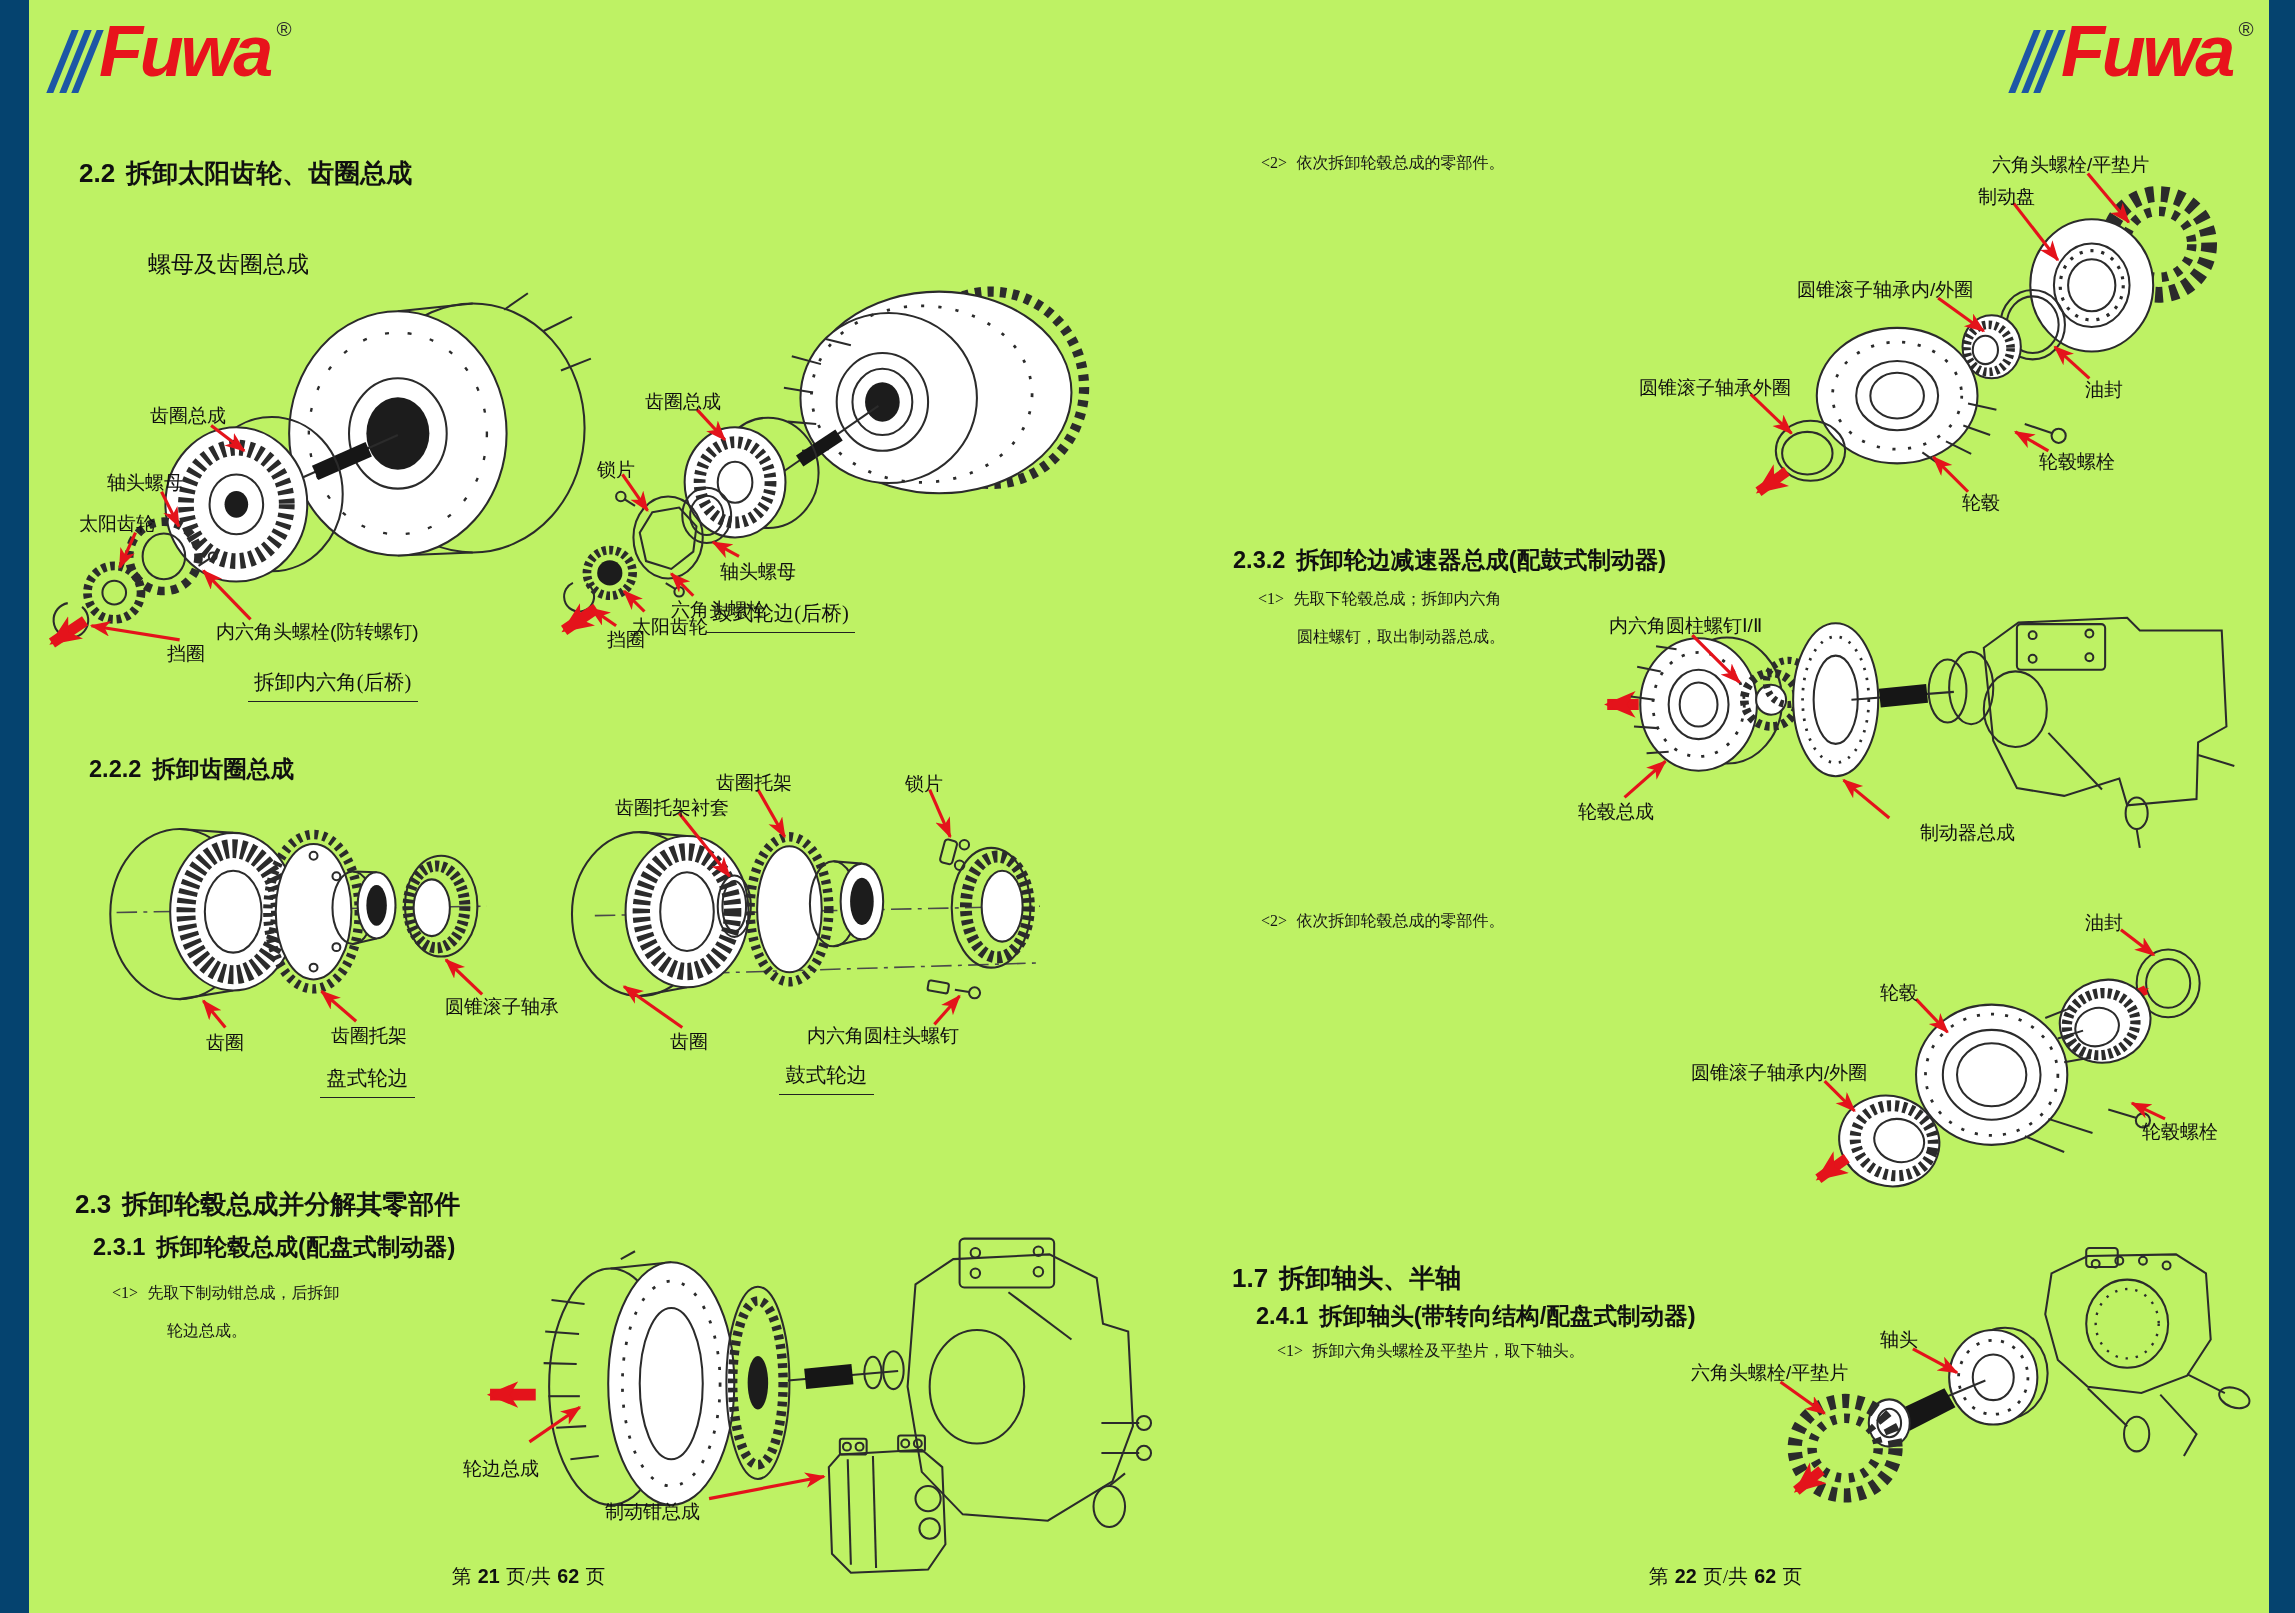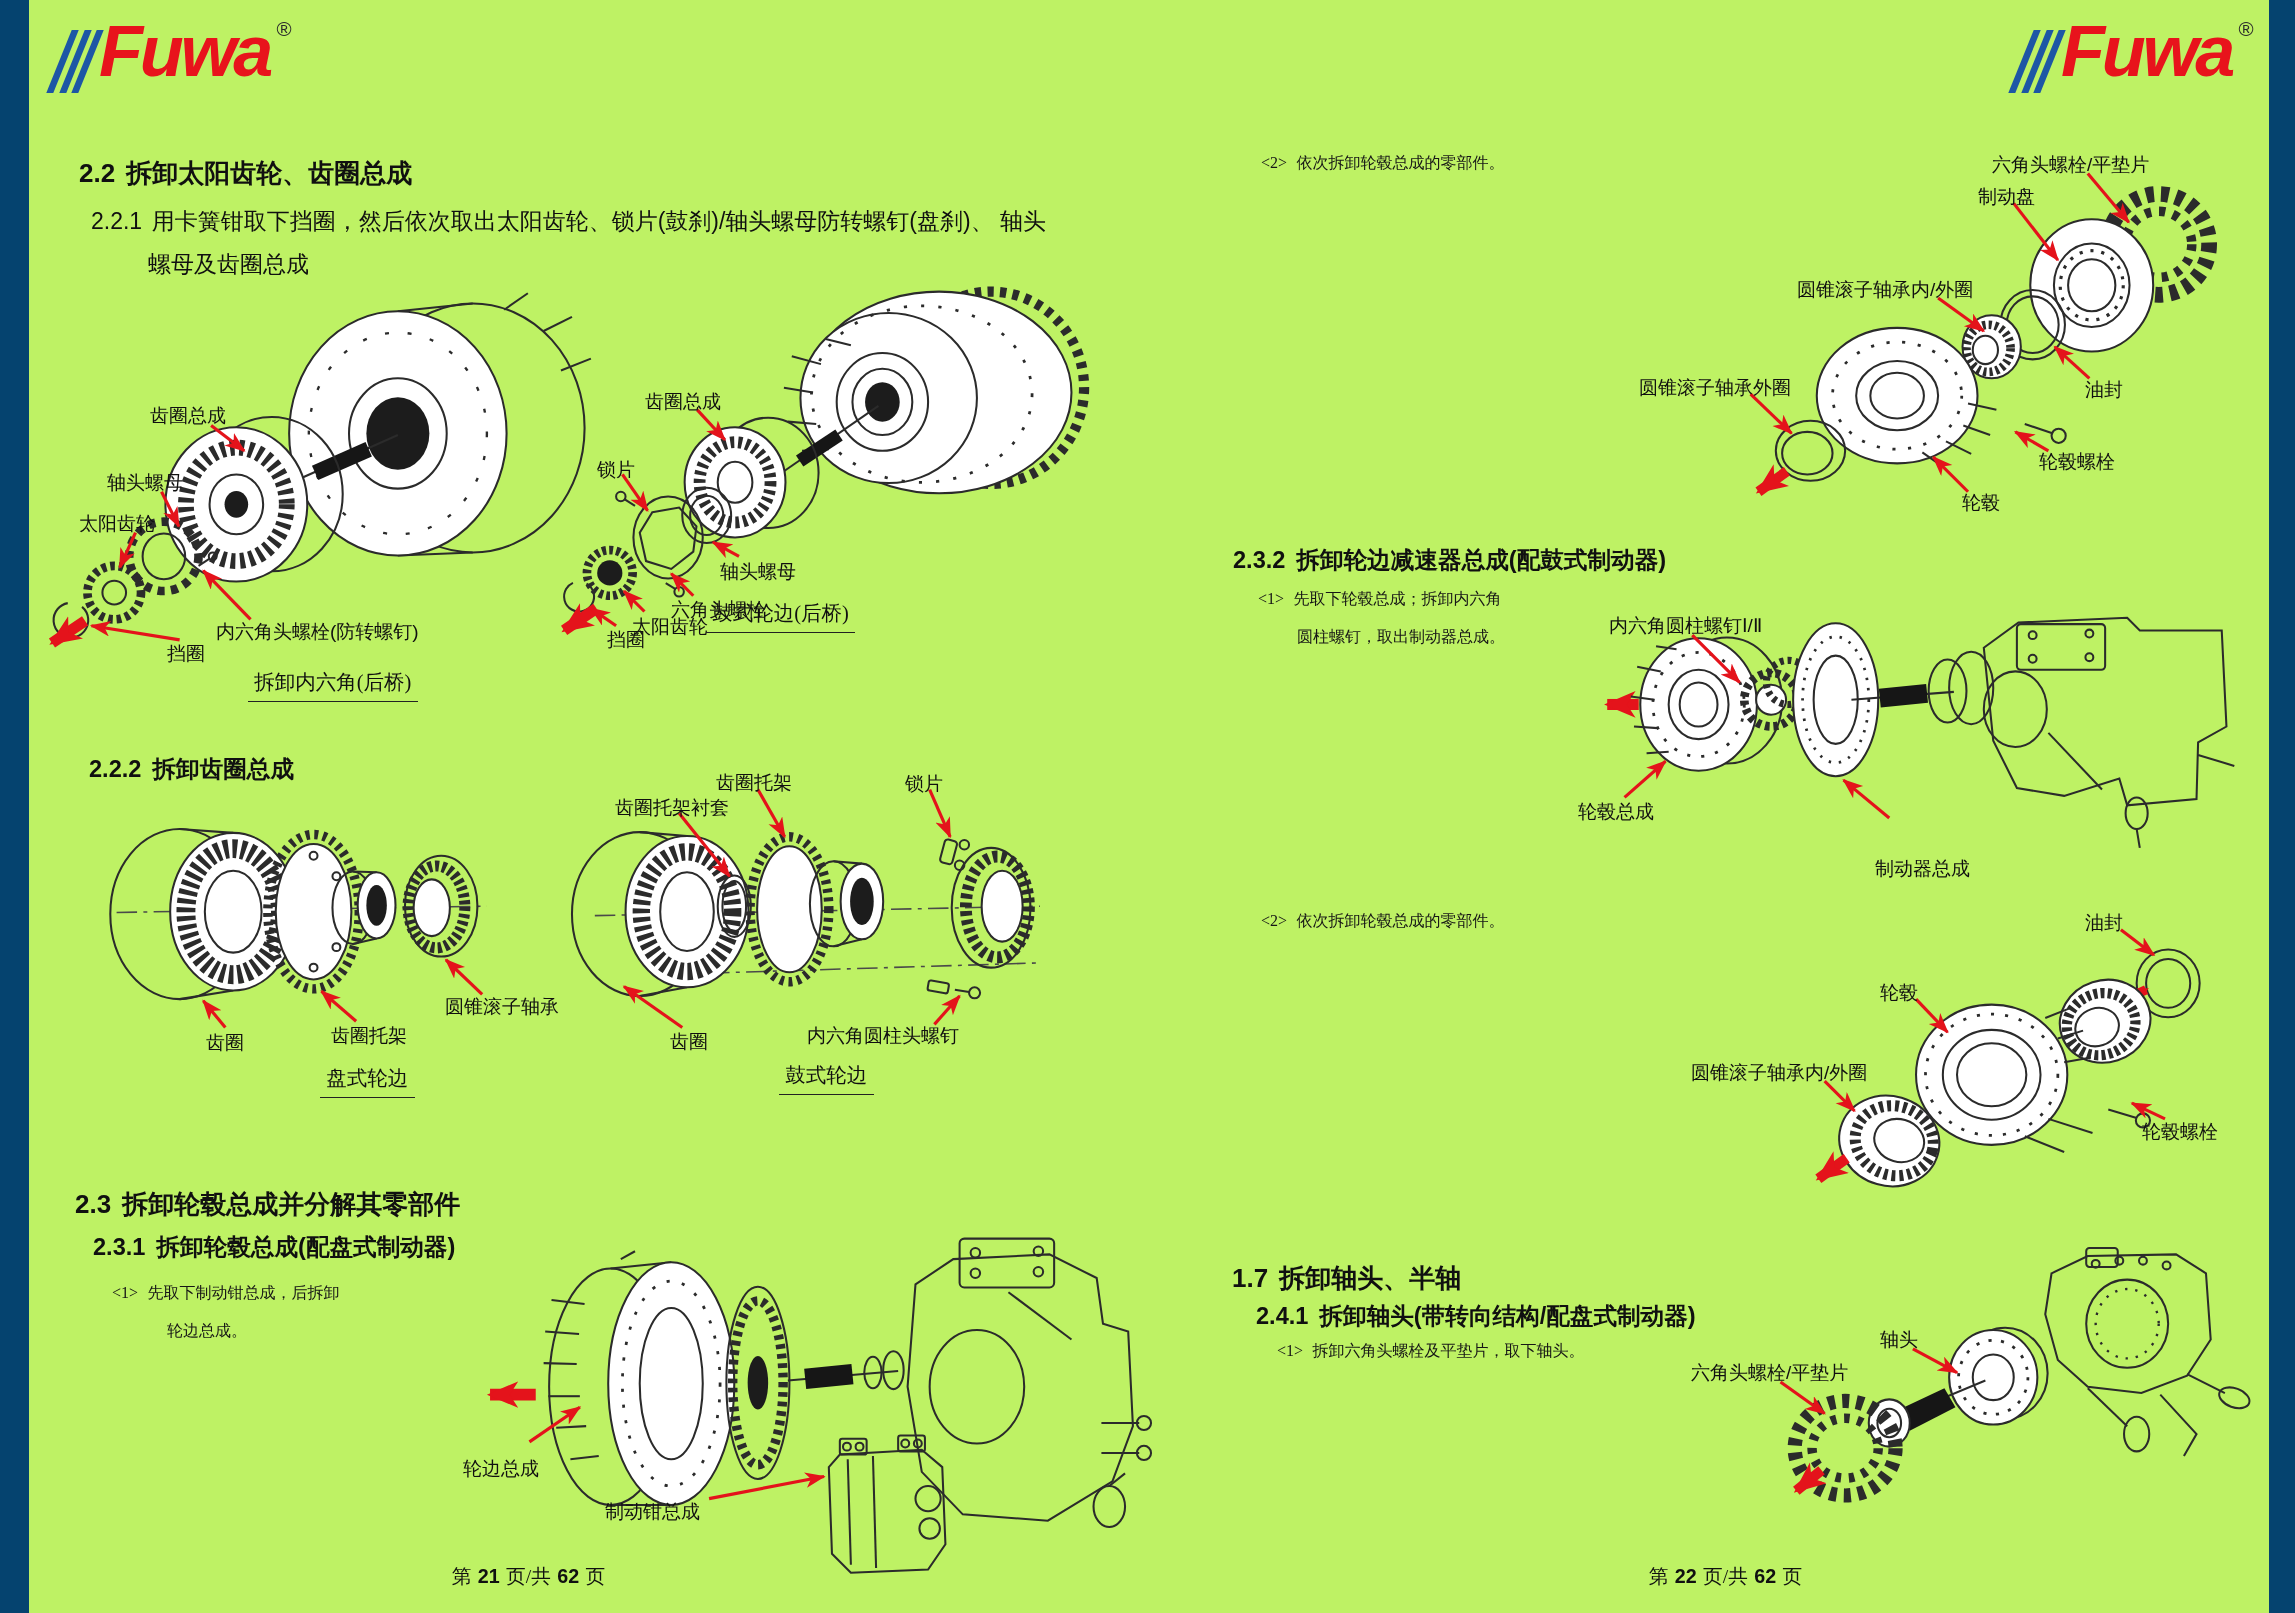--- a/index.html
+++ b/index.html
@@ -395,23 +395,20 @@
         <i></i>
         <i></i>
       </span>
     <span class="logo-text">Fuwa</span>
     <span class="logo-reg">®</span>
   </div>
 
   <div class="abs h-lg" style="left:79px;top:156px;">
     <span class="h-num">2.2</span><span>拆卸太阳齿轮、齿圈总成</span>
   </div>
-  <div class="abs para" style="left:91px;top:206px;">
-    <span class="h-num">2.2.1</span><span>用卡簧钳取下挡圈，然后依次取出太阳齿轮、锁片(鼓刹)/轴头螺母防转螺钉(盘刹)、 轴头</span>
-  </div>
   <div class="abs para" style="left:148px;top:249px;">
     <span>螺母及齿圈总成</span>
   </div>
 
   <div class="abs dlabel" style="left:150px;top:403px;">齿圈总成</div>
   <div class="abs dlabel" style="left:107px;top:470px;">轴头螺母</div>
   <div class="abs dlabel" style="left:79px;top:511px;">太阳齿轮</div>
   <div class="abs dlabel" style="left:216px;top:619px;">内六角头螺栓(防转螺钉)</div>
   <div class="abs dlabel" style="left:167px;top:641px;">挡圈</div>
   <div class="abs caption" style="left:248px;top:668px;">拆卸内六角(后桥)</div>
@@ -477,21 +474,21 @@
   </div>
   <div class="abs step" style="left:1258px;top:589px;">
     <span class="tag">&lt;1&gt;</span><span>先取下轮毂总成；拆卸内六角</span>
   </div>
   <div class="abs step" style="left:1297px;top:627px;">
     <span>圆柱螺钉，取出制动器总成。</span>
   </div>
 
   <div class="abs dlabel" style="left:1609px;top:613px;">内六角圆柱螺钉Ⅰ/Ⅱ</div>
   <div class="abs dlabel" style="left:1578px;top:799px;">轮毂总成</div>
-  <div class="abs dlabel" style="left:1875px;top:820px;margin-top:36px;">制动器总成</div>
+  <div class="abs dlabel" style="left:1920px;top:820px;">制动器总成</div>
 
   <div class="abs step" style="left:1261px;top:911px;">
     <span class="tag">&lt;2&gt;</span><span>依次拆卸轮毂总成的零部件。</span>
   </div>
 
   <div class="abs dlabel" style="left:2085px;top:910px;">油封</div>
   <div class="abs dlabel" style="left:1880px;top:980px;">轮毂</div>
   <div class="abs dlabel" style="left:1691px;top:1060px;">圆锥滚子轴承内/外圈</div>
   <div class="abs dlabel" style="left:2142px;top:1119px;">轮毂螺栓</div>
 

